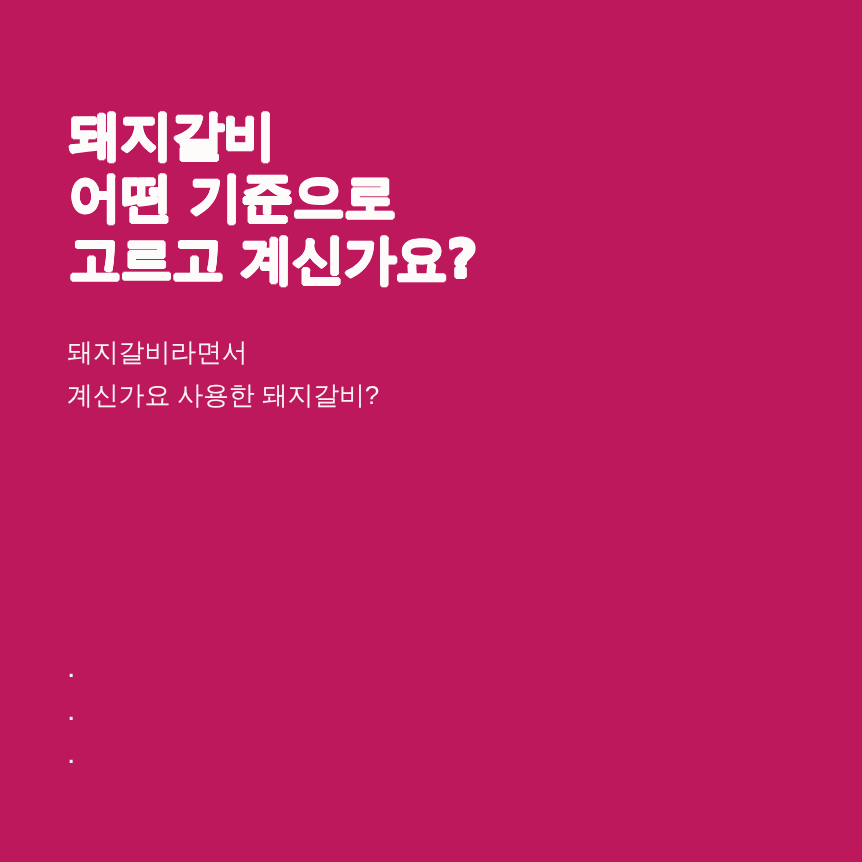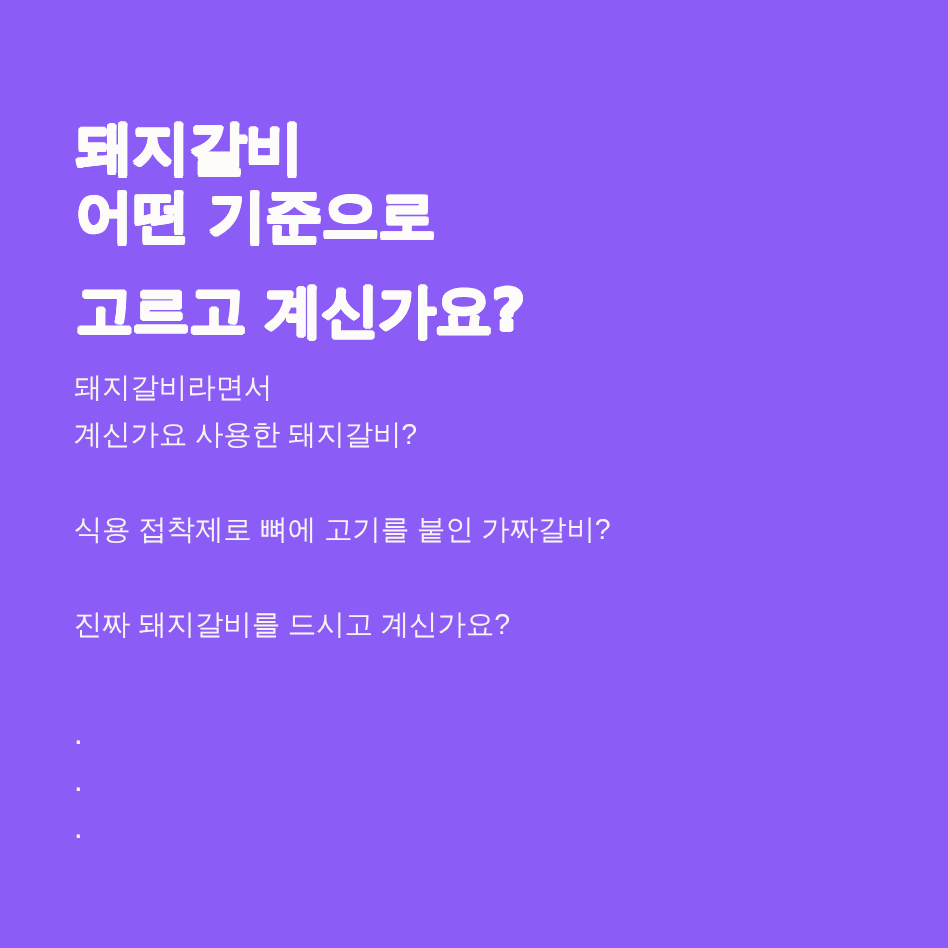--- a/index.html
+++ b/index.html
@@ -86,35 +86,33 @@
     font-family: "Liberation Sans", "DejaVu Sans", sans-serif;
     font-size: 30px;
     font-weight: 400;
     line-height: 43px;
     white-space: pre;
   }
 </style>
 </head>
 <body>
 
-<div id="poster" style="background: #8b5cf6;">
+<div id="poster" style="background: #be185d;">
 
   <div id="headline">
     <span class="headline-line" style="color: rgb(253, 252, 251); text-shadow: rgb(253, 252, 251) 1.6px 0px 0px, rgb(253, 252, 251) -1.6px 0px 0px, rgb(253, 252, 251) 0px 1.6px 0px, rgb(253, 252, 251) 0px -1.6px 0px, rgb(253, 252, 251) 1.2px 1.2px 0px, rgb(253, 252, 251) -1.2px 1.2px 0px, rgb(253, 252, 251) 1.2px -1.2px 0px, rgb(253, 252, 251) -1.2px -1.2px 0px;">돼지갈비</span>
     <span class="headline-line" style="color: rgb(253, 252, 251); text-shadow: rgb(253, 252, 251) 1.6px 0px 0px, rgb(253, 252, 251) -1.6px 0px 0px, rgb(253, 252, 251) 0px 1.6px 0px, rgb(253, 252, 251) 0px -1.6px 0px, rgb(253, 252, 251) 1.2px 1.2px 0px, rgb(253, 252, 251) -1.2px 1.2px 0px, rgb(253, 252, 251) 1.2px -1.2px 0px, rgb(253, 252, 251) -1.2px -1.2px 0px;">어떤 기준으로</span>
-    <span class="headline-line" style="color: rgb(253, 252, 251); text-shadow: rgb(253, 252, 251) 1.6px 0px 0px, rgb(253, 252, 251) -1.6px 0px 0px, rgb(253, 252, 251) 0px 1.6px 0px, rgb(253, 252, 251) 0px -1.6px 0px, rgb(253, 252, 251) 1.2px 1.2px 0px, rgb(253, 252, 251) -1.2px 1.2px 0px, rgb(253, 252, 251) 1.2px -1.2px 0px, rgb(253, 252, 251) -1.2px -1.2px 0px; margin-top: 24px;">고르고 계신가요?</span>
+    <span class="headline-line" style="color: rgb(253, 252, 251); text-shadow: rgb(253, 252, 251) 1.6px 0px 0px, rgb(253, 252, 251) -1.6px 0px 0px, rgb(253, 252, 251) 0px 1.6px 0px, rgb(253, 252, 251) 0px -1.6px 0px, rgb(253, 252, 251) 1.2px 1.2px 0px, rgb(253, 252, 251) -1.2px 1.2px 0px, rgb(253, 252, 251) 1.2px -1.2px 0px, rgb(253, 252, 251) -1.2px -1.2px 0px;">고르고 계신가요?</span>
   </div>
 
   <div id="body-copy">
     <span class="body-line" style="color: rgb(246, 243, 241);">돼지갈비라면서</span>
     <span class="body-line" style="color: rgb(246, 243, 241);">계신가요 사용한 돼지갈비?</span>
     <span class="body-line blank"> </span>
-    <span class="body-line" style="color: rgb(246, 243, 241);">식용 접착제로 뼈에 고기를 붙인 가짜갈비?</span>
     <span class="body-line blank"> </span>
-    <span class="body-line" style="color: rgb(246, 243, 241);">진짜 돼지갈비를 드시고 계신가요?</span>
   </div>
 
   <div id="dot-list">
     <span class="dot-line" style="color: rgb(246, 243, 241);">.</span>
     <span class="dot-line" style="color: rgb(246, 243, 241);">.</span>
     <span class="dot-line" style="color: rgb(246, 243, 241);">.</span>
   </div>
 
 </div>
 

